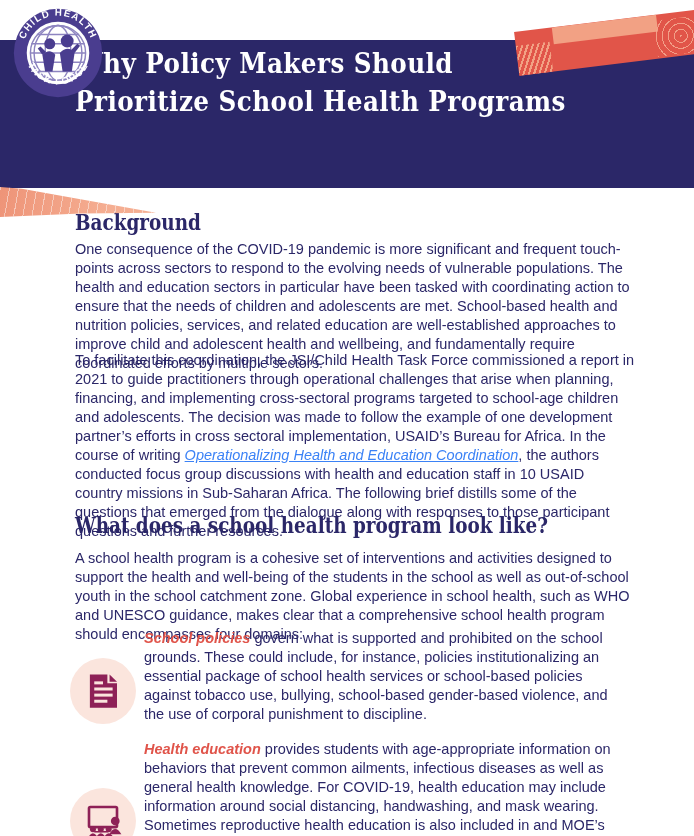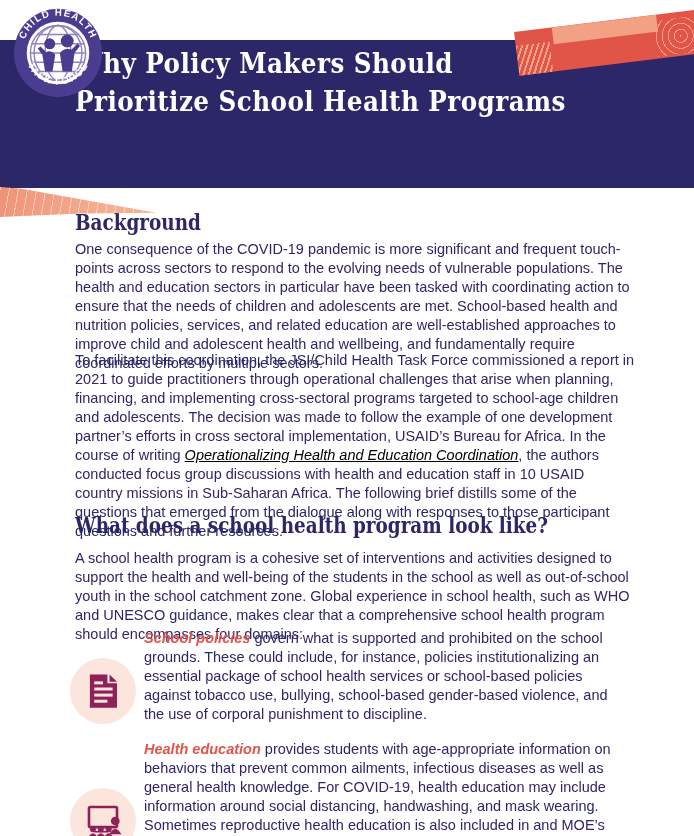--- a/index.html
+++ b/index.html
@@ -51,21 +51,21 @@
   
   .content-heading{
     position:absolute;left:75px;margin:0;color:#2b2768;
     font-family:"DejaVu Serif",serif;font-weight:700;font-size:23px;
     white-space:nowrap;transform:scaleX(.8);transform-origin:left top;
   }
   .body-text{
     position:absolute;left:75px;width:560px;margin:0;
     color:#2b2768;font-size:14.5px;line-height:19px;
   }
-  .doc-link{color:#000000;font-style:italic;text-decoration:underline;}
+  .doc-link{color:#3b82f6;font-style:italic;text-decoration:underline;}
   .domain-row{
     position:absolute;left:70px;width:556px;display:flex;gap:8px;align-items:flex-end;
   }
   .icon-circle{
     flex:0 0 66px;width:66px;height:66px;border-radius:50%;
     background:#fbe5dd;display:flex;align-items:center;justify-content:center;
   }
   .domain-text{
     width:468px;margin:0;color:#2b2768;font-size:14.5px;line-height:19px;
   }

